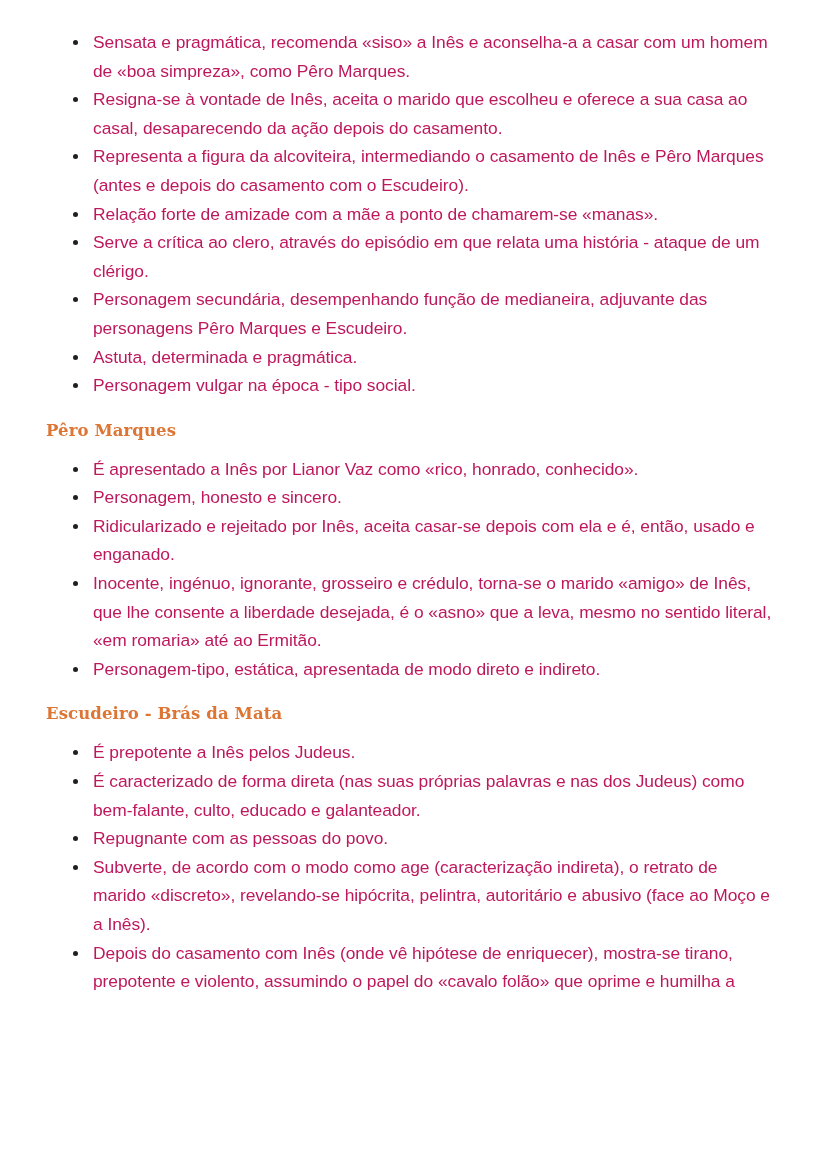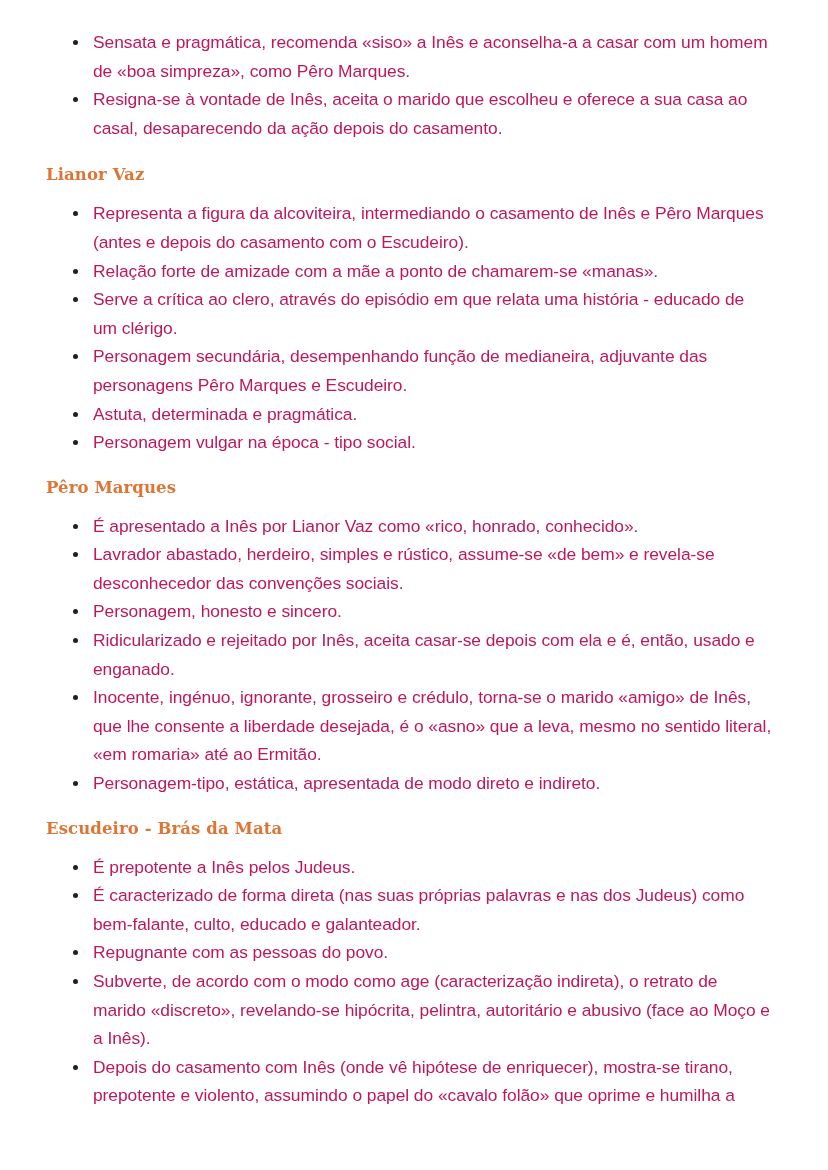--- a/index.html
+++ b/index.html
@@ -94,35 +94,32 @@
       <li>
         <span class="dot"></span>
         <span class="txt">Sensata e pragmática, recomenda «siso» a Inês e aconselha-a a casar com um homem de «boa simpreza», como Pêro Marques.</span>
       </li>
       <li>
         <span class="dot"></span>
         <span class="txt">Resigna-se à vontade de Inês, aceita o marido que escolheu e oferece a sua casa ao casal, desaparecendo da ação depois do casamento.</span>
       </li>
     </ul>
 
-    <div class="heading-block first-heading">
-      <h2 class="section-heading">Lianor Vaz</h2>
-    </div>
     <ul class="bullets">
       <li>
         <span class="dot"></span>
         <span class="txt">Representa a figura da alcoviteira, intermediando o casamento de Inês e Pêro Marques (antes e depois do casamento com o Escudeiro).</span>
       </li>
       <li>
         <span class="dot"></span>
         <span class="txt">Relação forte de amizade com a mãe a ponto de chamarem-se «manas».</span>
       </li>
       <li>
         <span class="dot"></span>
-        <span class="txt">Serve a crítica ao clero, através do episódio em que relata uma história - educado de um clérigo.</span>
+        <span class="txt">Serve a crítica ao clero, através do episódio em que relata uma história - ataque de um clérigo.</span>
       </li>
       <li>
         <span class="dot"></span>
         <span class="txt">Personagem secundária, desempenhando função de medianeira, adjuvante das personagens Pêro Marques e Escudeiro.</span>
       </li>
       <li>
         <span class="dot"></span>
         <span class="txt">Astuta, determinada e pragmática.</span>
       </li>
       <li>
@@ -131,24 +128,20 @@
       </li>
     </ul>
 
     <div class="heading-block">
       <h2 class="section-heading">Pêro Marques</h2>
     </div>
     <ul class="bullets">
       <li>
         <span class="dot"></span>
         <span class="txt">É apresentado a Inês por Lianor Vaz como «rico, honrado, conhecido».</span>
-      </li>
-      <li>
-        <span class="dot"></span>
-        <span class="txt">Lavrador abastado, herdeiro, simples e rústico, assume-se «de bem» e revela-se desconhecedor das convenções sociais.</span>
       </li>
       <li>
         <span class="dot"></span>
         <span class="txt">Personagem, honesto e sincero.</span>
       </li>
       <li>
         <span class="dot"></span>
         <span class="txt">Ridicularizado e rejeitado por Inês, aceita casar-se depois com ela e é, então, usado e enganado.</span>
       </li>
       <li>

